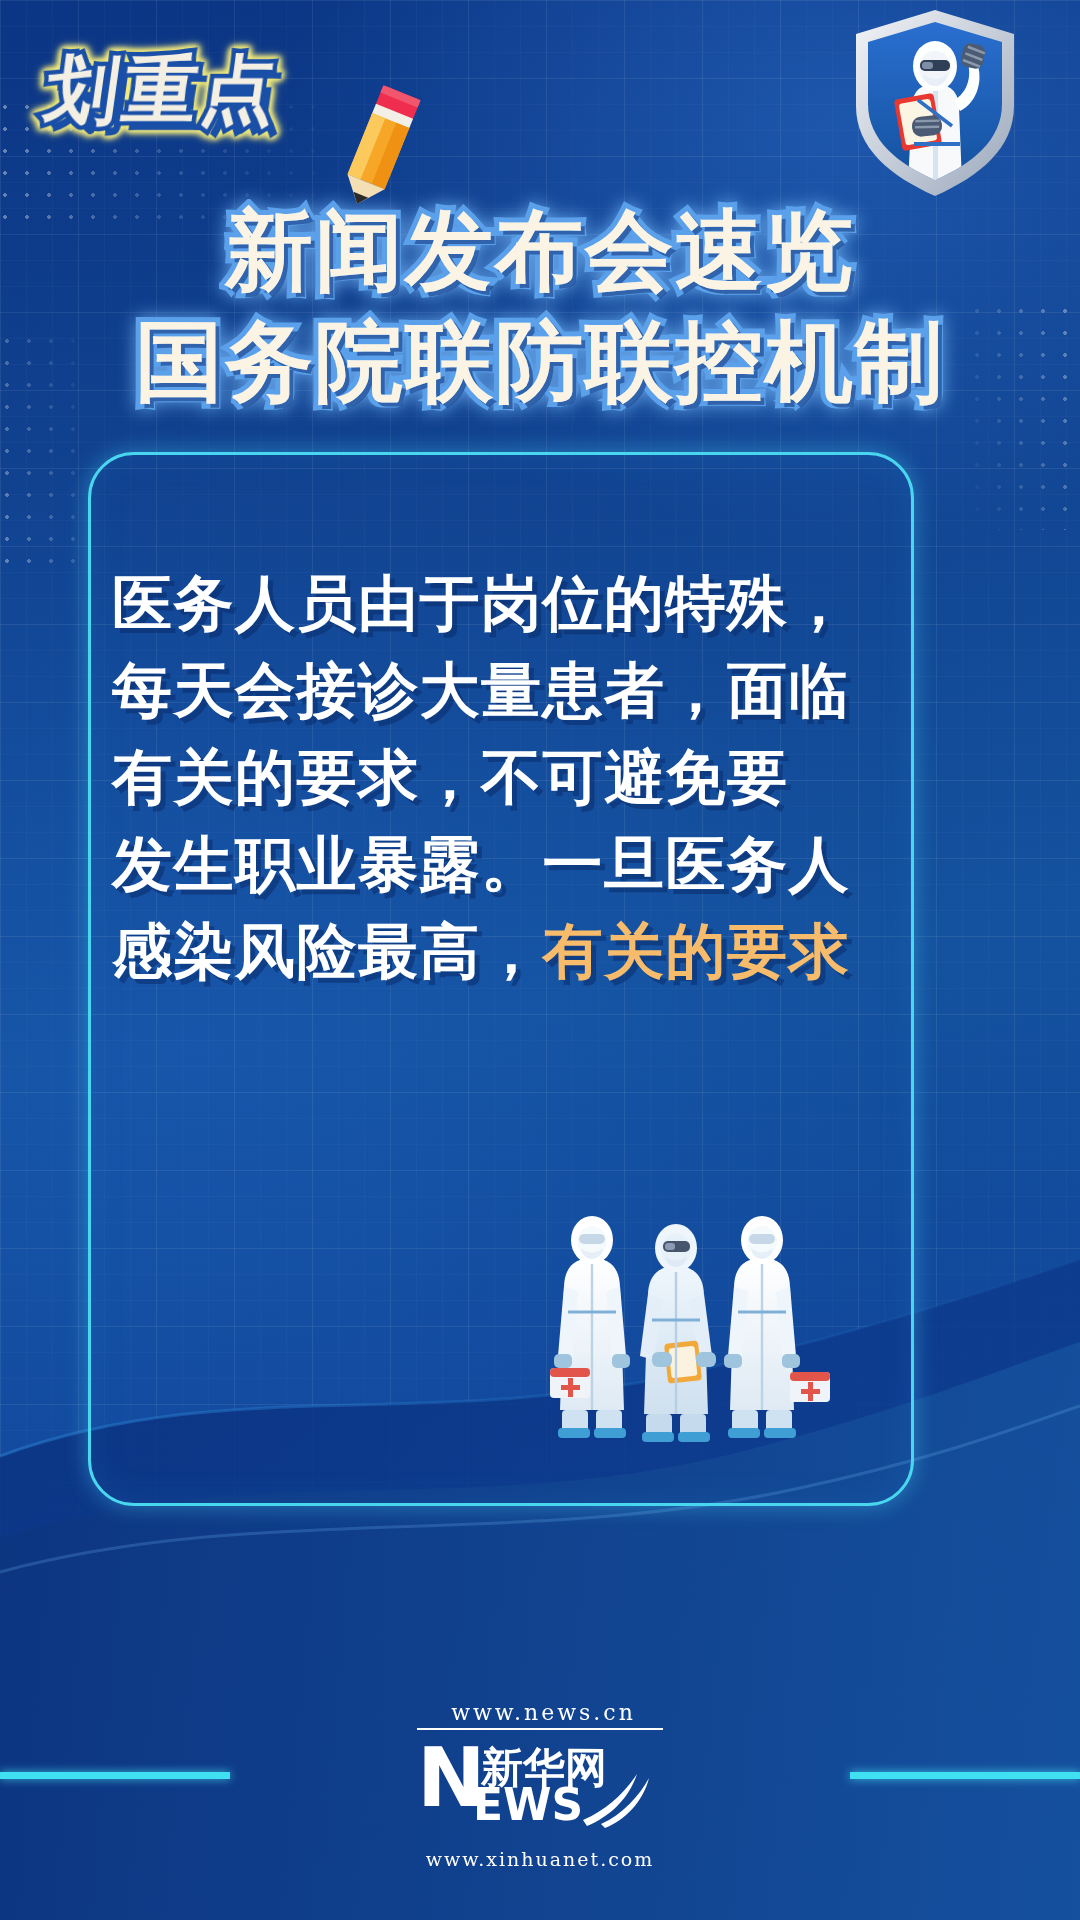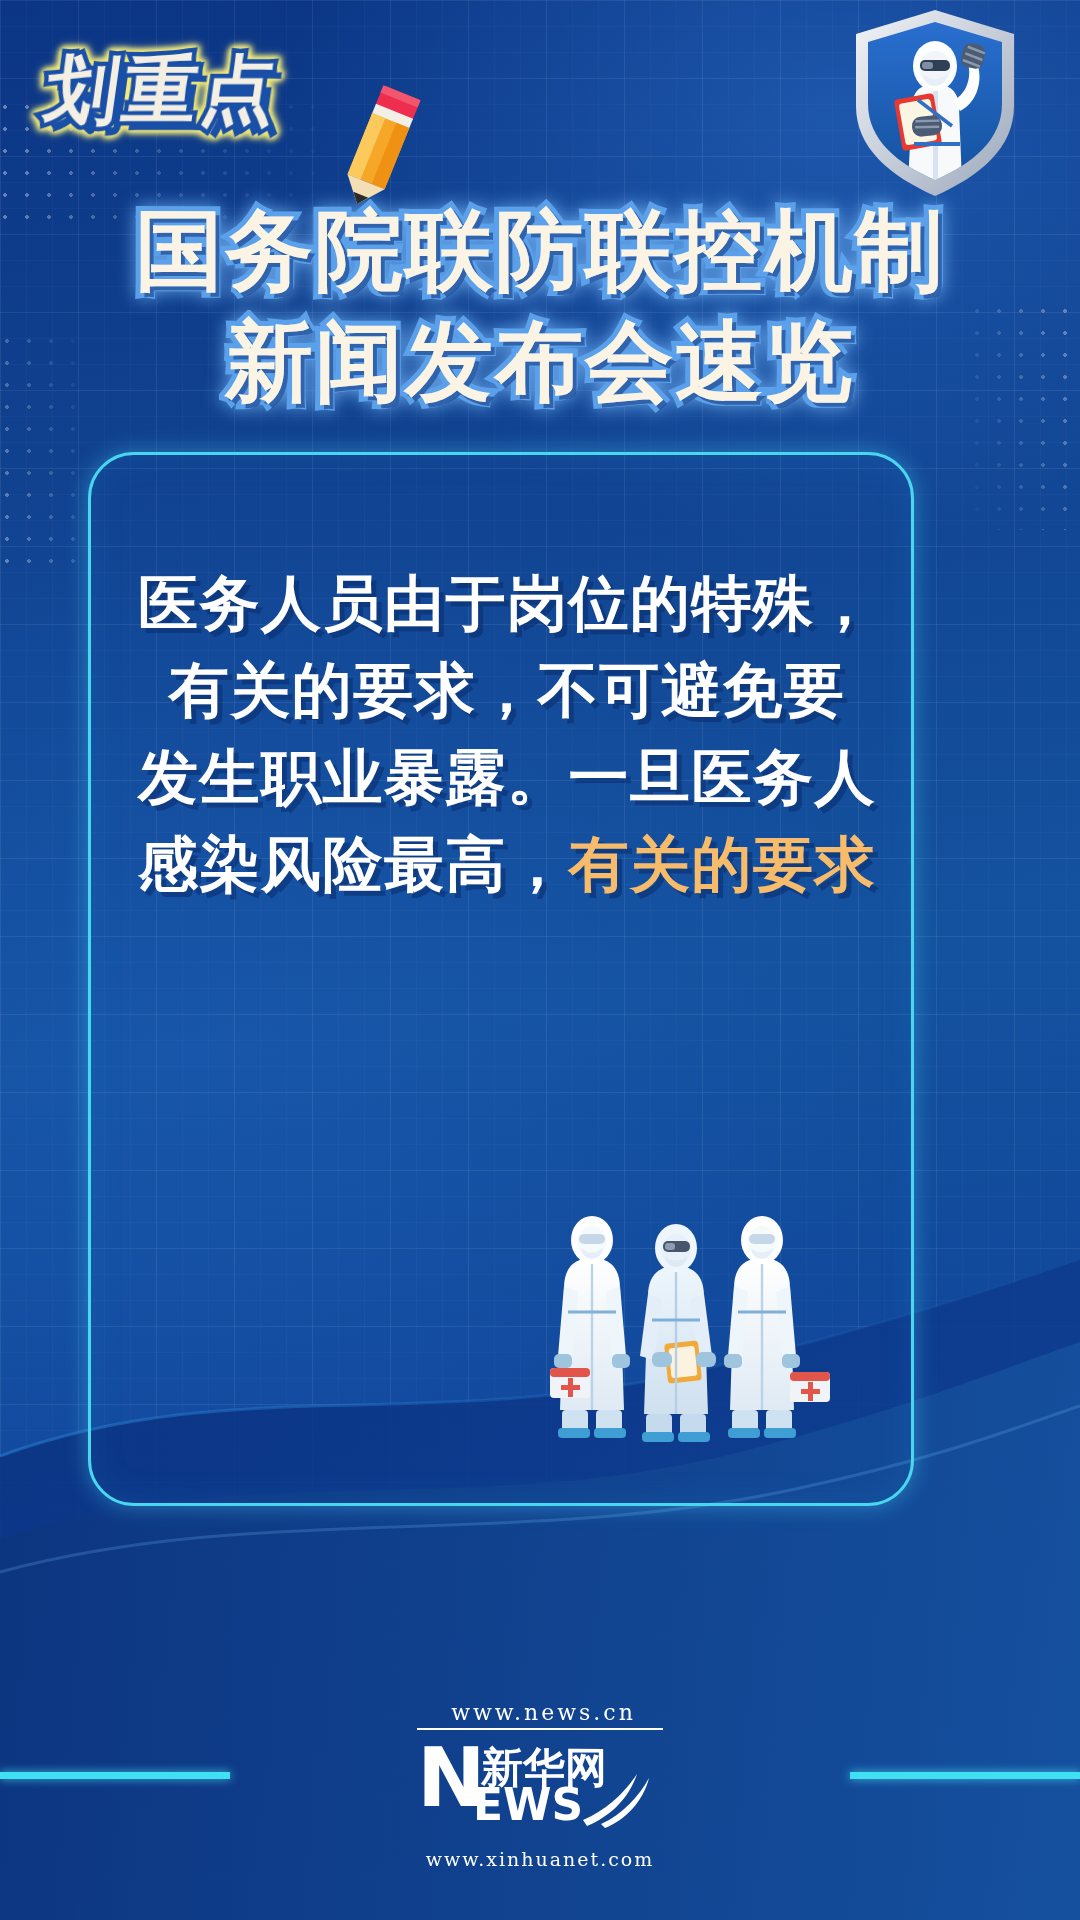--- a/index.html
+++ b/index.html
@@ -91,21 +91,20 @@
   .card{
     position:absolute;left:88px;top:452px;width:820px;height:1048px;
     border:3px solid #49d7f0;border-radius:46px;
     box-shadow:0 0 22px rgba(70,200,240,.45), inset 0 0 34px rgba(40,150,220,.14);
     z-index:4;
   }
 
   .body-text{
     position:absolute;left:112px;top:560px;width:790px;z-index:7;
     font-family:"DejaVu Sans","Liberation Sans",sans-serif;
-    text-align:center;
   }
   .body-text .bl{
     font-size:60px;line-height:87px;font-weight:bold;letter-spacing:1.5px;
     color:#ffffff;
     text-shadow:5px 5px 0 rgba(9,43,108,.55);
     white-space:nowrap;
   }
   .body-text .bl .hl{color:#f6bb6b;}
 
   
@@ -212,29 +211,32 @@
 
       <rect x="70" y="112" width="30" height="20" rx="9" fill="#4b5b73" transform="rotate(-6 85 122)"></rect>
       <path d="M74 116 l24 2 M73 122 l24 2" stroke="#8b99ad" stroke-width="2.4" fill="none" transform="rotate(-6 85 122)"></path>
 
       <path d="M76 96 L110 122" stroke="#2f6fc4" stroke-width="3.5" fill="none"></path>
       <path d="M72 140 h46" stroke="#2f6fc4" stroke-width="4" fill="none"></path>
     </g>
   </svg>
 
   <div class="title">
+    <span class="ln">新闻发布会速览</span>
     <span class="ln">国务院联防联控机制</span>
-    <span class="ln">新闻发布会速览</span>
   </div>
 
   <div class="card"></div>
 
   <div class="body-text">
     <div class="bl">
       <span>医务人员由于岗位的特殊，</span><span class="hl"></span>
+    </div>
+    <div class="bl">
+      <span>每天会接诊大量患者，面临</span><span class="hl"></span>
     </div>
     <div class="bl">
       <span>有关的要求，不可避免要</span><span class="hl"></span>
     </div>
     <div class="bl">
       <span>发生职业暴露。一旦医务人</span><span class="hl"></span>
     </div>
     <div class="bl">
       <span>感染风险最高，</span><span class="hl">有关的要求</span>
     </div>

